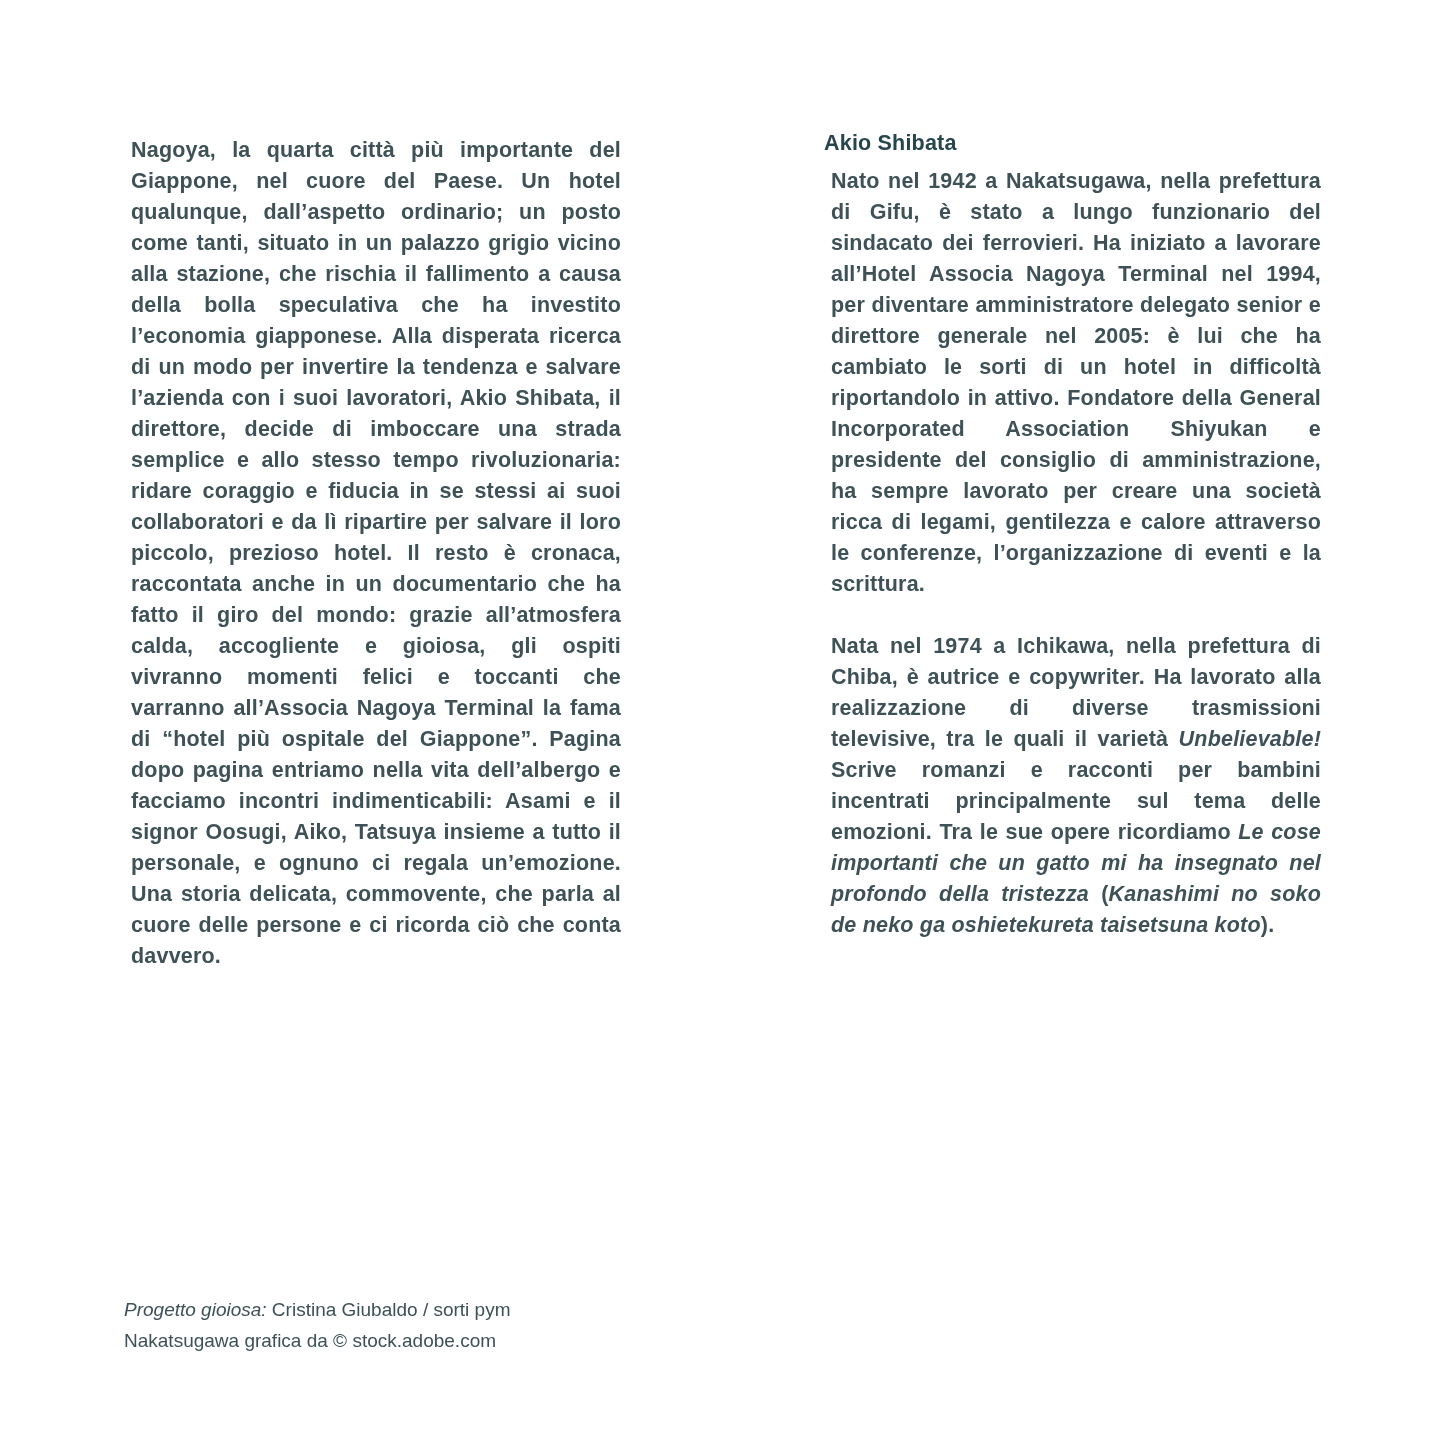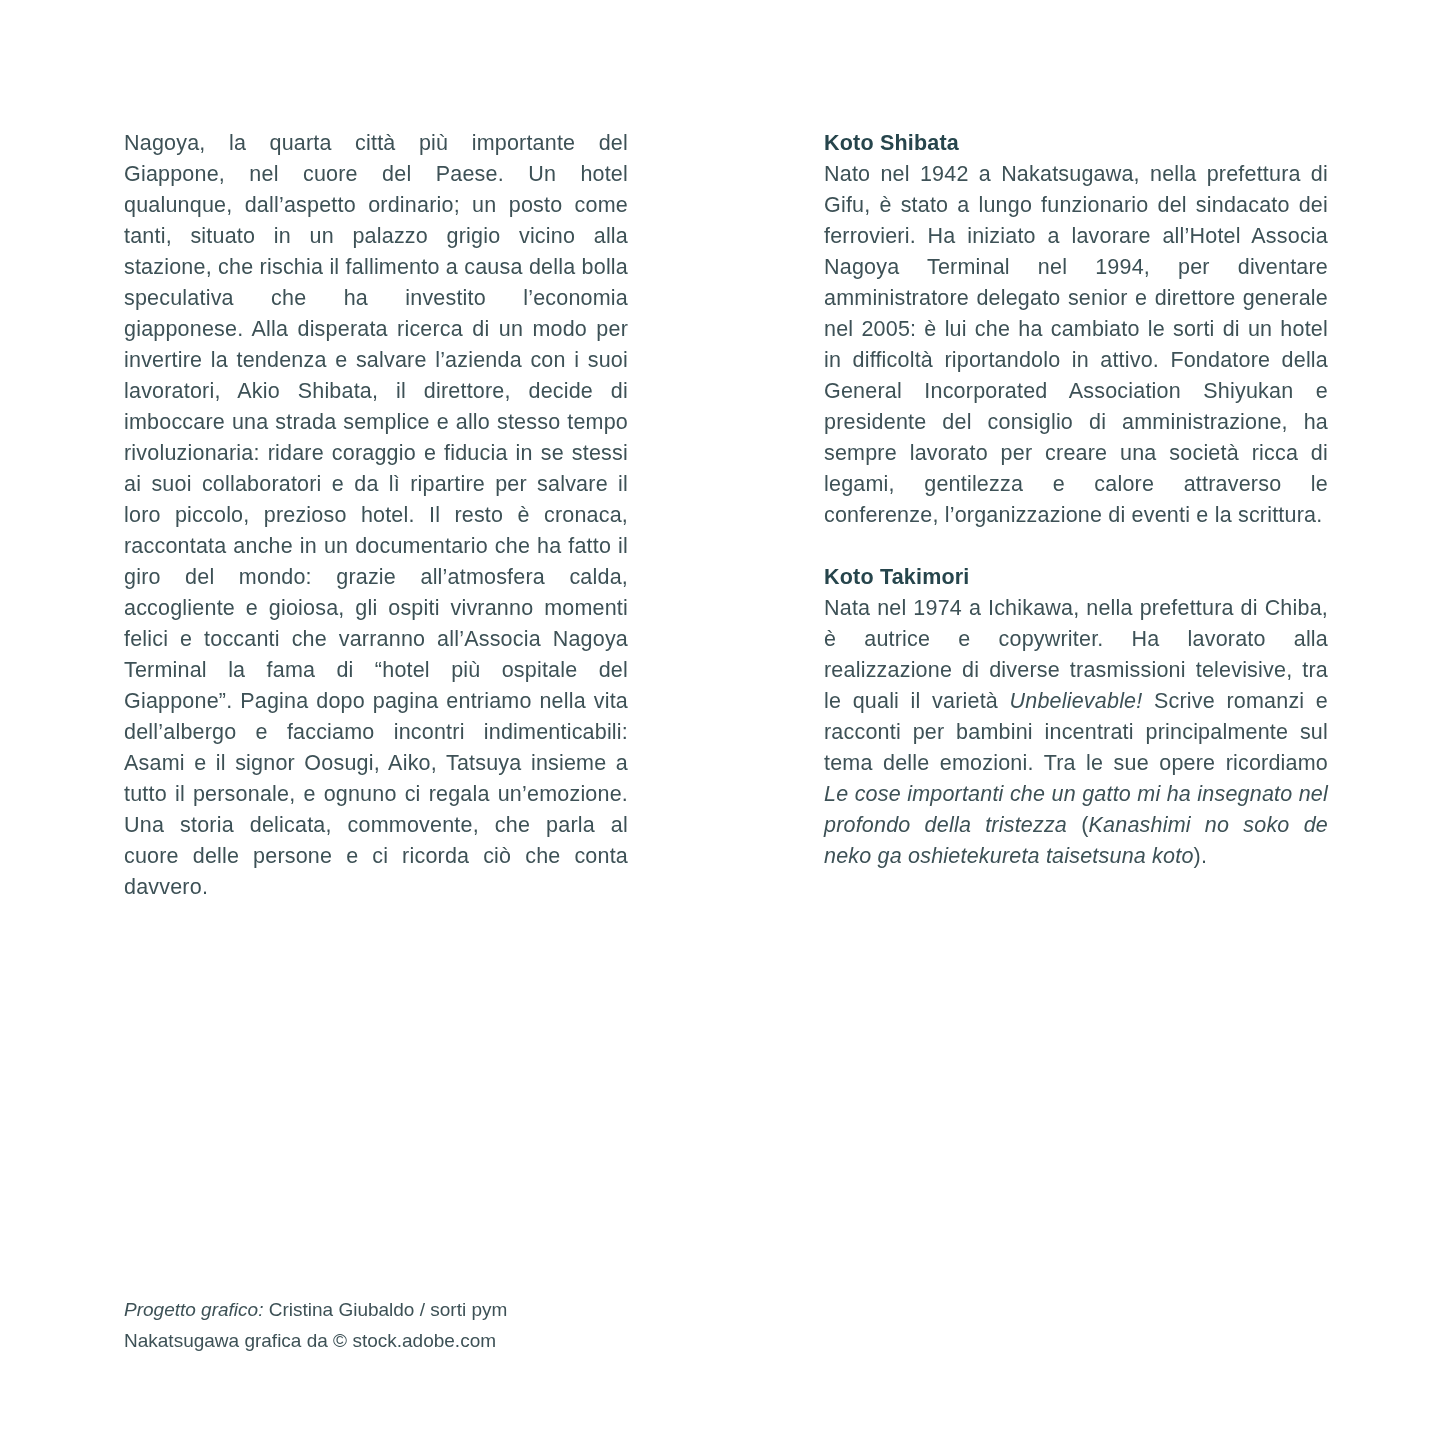--- a/index.html
+++ b/index.html
@@ -20,24 +20,25 @@
     position: absolute;
     top: 128px;
     width: 504px;
     font-size: 21.5px;
     line-height: 31px;
     letter-spacing: 0.2px;
   }
   .col-left  { left: 124px; }
   .col-right { left: 824px; }
   .body-text {
-    margin: 0;
+    margin: 7px;
     text-align: justify;
     text-justify: inter-word;
     hyphens: auto;
+    font-weight: bold;
     -webkit-hyphens: auto;
   }
   .bio-section + .bio-section {
     margin-top: 31px;
   }
   .bio-heading {
     margin: 0;
     font-size: 21.5px;
     line-height: 31px;
     font-weight: bold;
@@ -60,29 +61,28 @@
 
 <div class="page">
 
   <div class="col col-left">
     <p class="body-text">Nagoya, la quarta città più importante del Giappone, nel cuore del Paese. Un hotel qualunque, dall’aspetto ordinario; un posto come tanti, situato in un palazzo grigio vicino alla stazione, che rischia il fallimento a causa della bolla speculativa che ha investito l’economia giapponese. Alla disperata ricerca di un modo per invertire la tendenza e salvare l’azienda con i suoi lavoratori, Akio Shibata, il direttore, decide di imboccare una strada semplice e allo stesso tempo rivoluzionaria: ridare coraggio e fiducia in se stessi ai suoi collaboratori e da lì ripartire per salvare il loro piccolo, prezioso hotel. Il resto è cronaca, raccontata anche in un documentario che ha fatto il giro del mondo: grazie all’atmosfera calda, accogliente e gioiosa, gli ospiti vivranno momenti felici e toccanti che varranno all’Associa Nagoya Terminal la fama di “hotel più ospitale del Giappone”. Pagina dopo pagina entriamo nella vita dell’albergo e facciamo incontri indimenticabili: Asami e il signor Oosugi, Aiko, Tatsuya insieme a tutto il personale, e ognuno ci regala un’emozione. Una storia delicata, commovente, che parla al cuore delle persone e ci ricorda ciò che conta davvero.</p>
   </div>
 
   <div class="col col-right">
 
     <div class="bio-section">
-      <p class="bio-heading">Koto Shibata</p>
+      <p class="bio-heading">Akio Shibata</p>
       <p class="body-text"><span>Nato nel 1942 a Nakatsugawa, nella prefettura di Gifu, è stato a lungo funzionario del sindacato dei ferrovieri. Ha iniziato a lavorare all’Hotel Associa Nagoya Terminal nel 1994, per diventare amministratore delegato senior e direttore generale nel 2005: è lui che ha cambiato le sorti di un hotel in difficoltà riportandolo in attivo. Fondatore della General Incorporated Association Shiyukan e presidente del consiglio di amministrazione, ha sempre lavorato per creare una società ricca di legami, gentilezza e calore attraverso le conferenze, l’organizzazione di eventi e la scrittura.</span></p>
     </div>
 
     <div class="bio-section">
-      <p class="bio-heading">Koto Takimori</p>
       <p class="body-text"><span>Nata nel 1974 a Ichikawa, nella prefettura di Chiba, è autrice e copywriter. Ha lavorato alla realizzazione di diverse trasmissioni televisive, tra le quali il varietà </span><span class="seg-italic">Unbelievable!</span><span> Scrive romanzi e racconti per bambini incentrati principalmente sul tema delle emozioni. Tra le sue opere ricordiamo </span><span class="seg-italic">Le cose importanti che un gatto mi ha insegnato nel profondo della tristezza</span><span> (</span><span class="seg-italic">Kanashimi no soko de neko ga oshietekureta taisetsuna koto</span><span>).</span></p>
     </div>
 
   </div>
 
   <div class="footer">
-    <p><span class="seg-italic">Progetto grafico:</span><span> Cristina Giubaldo / sorti pym</span></p>
+    <p><span class="seg-italic">Progetto gioiosa:</span><span> Cristina Giubaldo / sorti pym</span></p>
     <p>Nakatsugawa grafica da © stock.adobe.com</p>
   </div>
 
 </div>
 
 </body></html>

